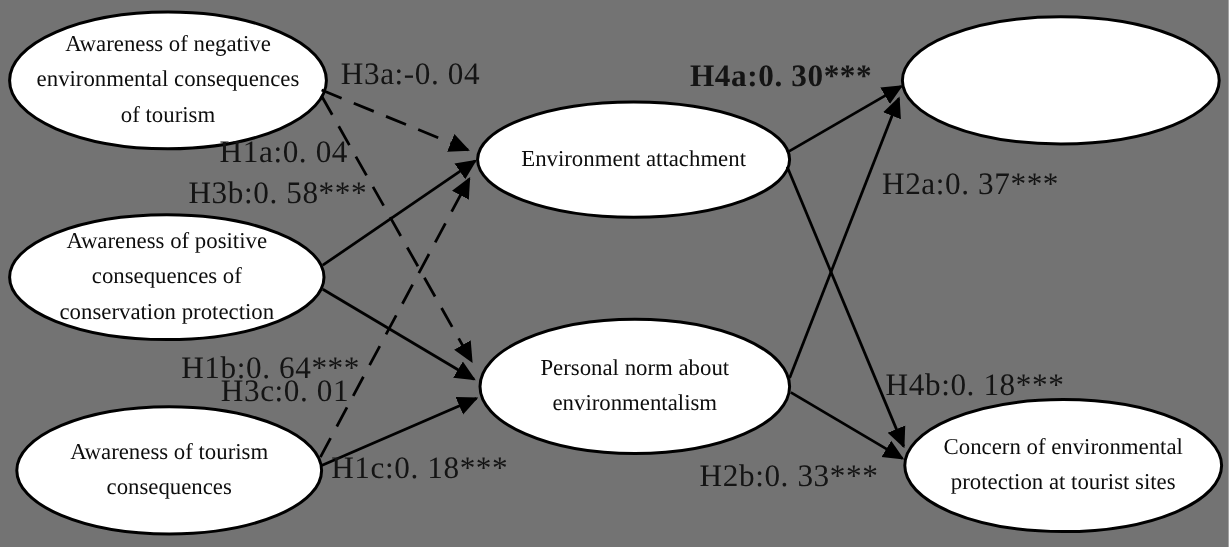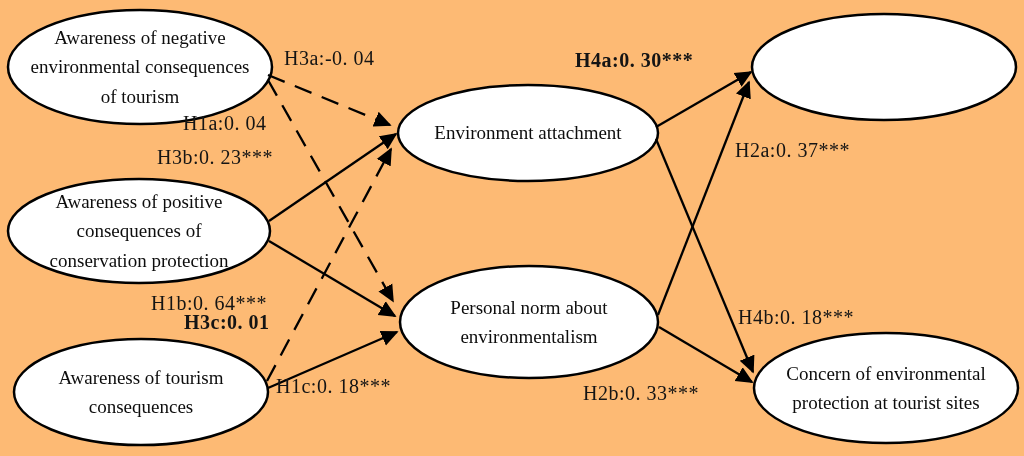--- a/index.html
+++ b/index.html
@@ -1,35 +1,35 @@
 <!DOCTYPE html>
 <html><head>
 <meta charset="utf-8">
 <style>
   html,body{margin:0;padding:0;background:#ffffff;}
   .stage{
     position:relative;
     width:1024px;height:456px;
-    background:#fdba74;
+    background:#737373;
     font-family:"Liberation Serif","DejaVu Serif",serif;
     overflow:hidden;
   }
   .stage svg{position:absolute;left:0;top:0;}
   .node-label{
     position:absolute;
     transform:translate(-50%,-50%);
     text-align:center;
     white-space:pre-line;
     font-size:19px;
     line-height:1.55;
     color:#0d0d0d;
   }
   .path-label{
     position:absolute;
-    font-size:20px;
+    font-size:26px;
     letter-spacing:0.5px;
     color:#141414;
     white-space:nowrap;
   }
 </style>
 </head>
 <body>
 
 <div class="stage">
 
@@ -70,22 +70,22 @@
   <div class="node-label" style="left:141px;top:392px;width:230px;">Awareness of tourism
 consequences</div>
   <div class="node-label" style="left:528px;top:133px;width:246px;">Environment attachment</div>
   <div class="node-label" style="left:529px;top:322px;width:230px;">Personal norm about
 environmentalism</div>
   <div class="node-label" style="left:886px;top:388px;width:252px;">Concern of environmental
 protection at tourist sites</div>
 
   <div class="path-label" style="left:284px;top:47px;">H3a:-0. 04</div>
   <div class="path-label" style="left:183px;top:112px;">H1a:0. 04</div>
-  <div class="path-label" style="left:157px;top:146px;">H3b:0. 23***</div>
+  <div class="path-label" style="left:157px;top:146px;">H3b:0. 58***</div>
   <div class="path-label" style="left:151px;top:279px;margin-top:13px;">H1b:0. 64***</div>
-  <div class="path-label" style="left:184px;top:311px;font-weight:bold;">H3c:0. 01</div>
+  <div class="path-label" style="left:184px;top:311px;">H3c:0. 01</div>
   <div class="path-label" style="left:276px;top:375px;">H1c:0. 18***</div>
   <div class="path-label" style="left:575px;top:49px;font-weight:bold;">H4a:0. 30***</div>
   <div class="path-label" style="left:735px;top:119px;margin-top:20px;">H2a:0. 37***</div>
   <div class="path-label" style="left:738px;top:306px;">H4b:0. 18***</div>
   <div class="path-label" style="left:583px;top:382px;">H2b:0. 33***</div>
 
 </div>
 
 </body></html>

